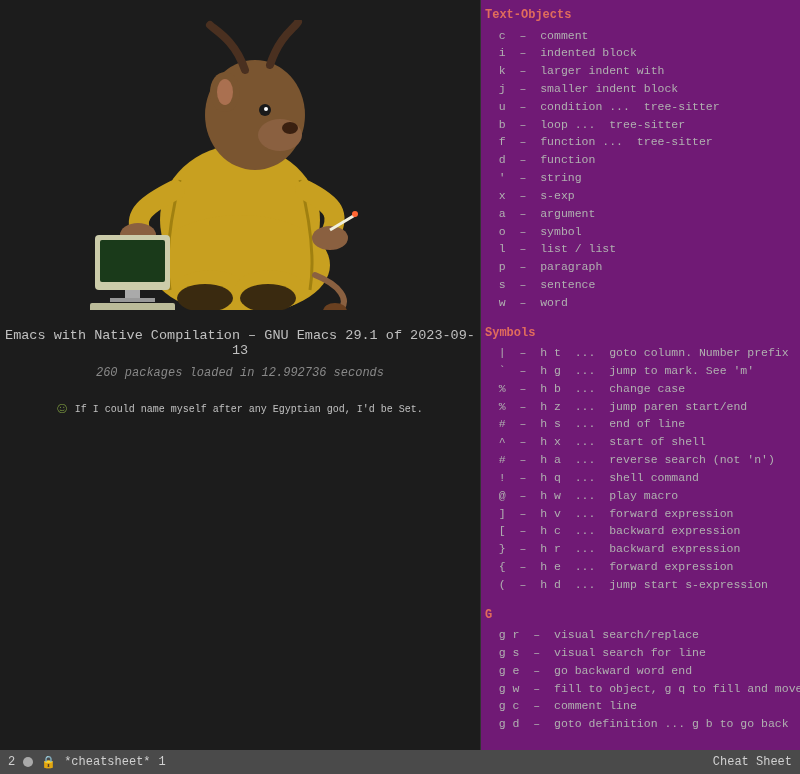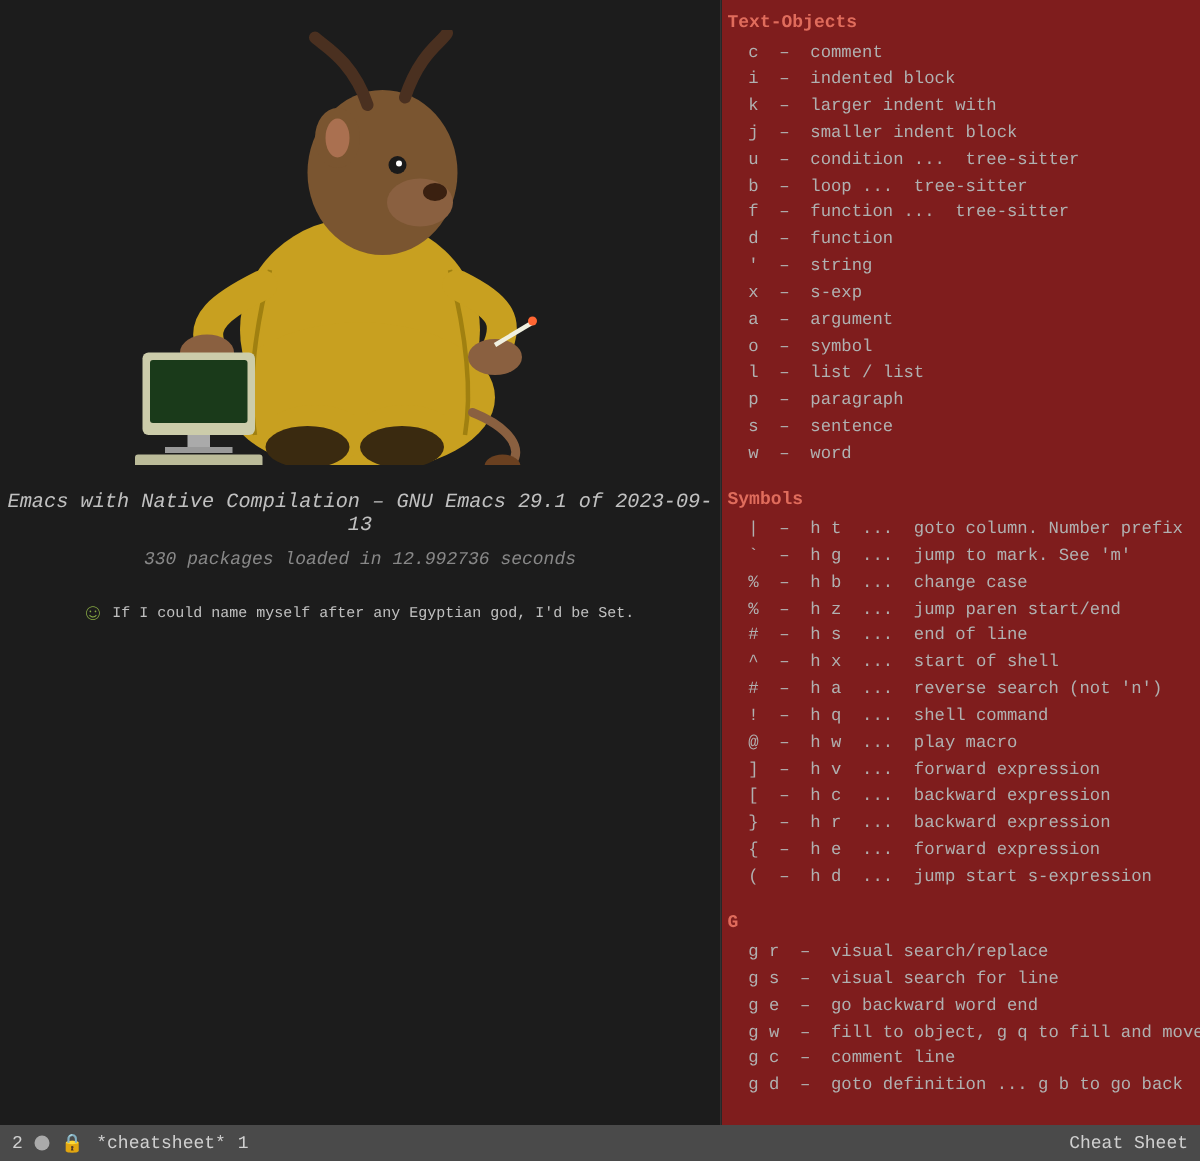--- a/index.html
+++ b/index.html
@@ -33,21 +33,20 @@
       align-items: center;
       justify-content: center;
     }
 
     .emacs-title {
       color: #c0c0c0;
       font-size: 13.5px;
       text-align: center;
       margin-top: 18px;
       font-weight: normal;
-      font-style: italic;
     }
 
     .packages-loaded {
       color: #888888;
       font-size: 12px;
       text-align: center;
       margin-top: 8px;
       font-style: italic;
     }
 
@@ -67,21 +66,21 @@
 
     .quote-text {
       color: #c0c0c0;
       font-size: 10px;
     }
 
     
     .right-panel {
       width: 320px;
       height: 750px;
-      background-color: #7f1d1d;
+      background-color: #701a75;
       color: #b0b0b0;
       font-size: 11.5px;
       line-height: 1.55;
       overflow-y: auto;
       padding: 4px 8px 4px 4px;
       border-left: 1px solid #333;
       flex-shrink: 0;
     }
 
     .section-title {
@@ -196,21 +195,21 @@
 
       <ellipse cx="135" cy="278" rx="28" ry="14" fill="#3a2a10"></ellipse>
       <ellipse cx="198" cy="278" rx="28" ry="14" fill="#3a2a10"></ellipse>
 
       <path d="M245 255 C270 265 280 280 270 290" stroke="#8a6040" stroke-width="6" fill="none" stroke-linecap="round"></path>
       <ellipse cx="265" cy="291" rx="12" ry="8" fill="#6a4020"></ellipse>
     </svg>
   </div>
 
   <div class="emacs-title">Emacs with Native Compilation – GNU Emacs 29.1 of 2023-09-13</div>
-  <div class="packages-loaded">330 packages loaded in 12.992736 seconds</div>
+  <div class="packages-loaded">260 packages loaded in 12.992736 seconds</div>
 
   <div class="quote-line">
     <span class="quote-icon">☺</span>
     <span class="quote-text">If I could name myself after any Egyptian god, I'd be Set.</span>
   </div>
 </div>
 
 <div class="right-panel" id="right-panel">
 <div class="section-title">Text-Objects</div>
     <div class="item-line">  c  –  comment</div>

